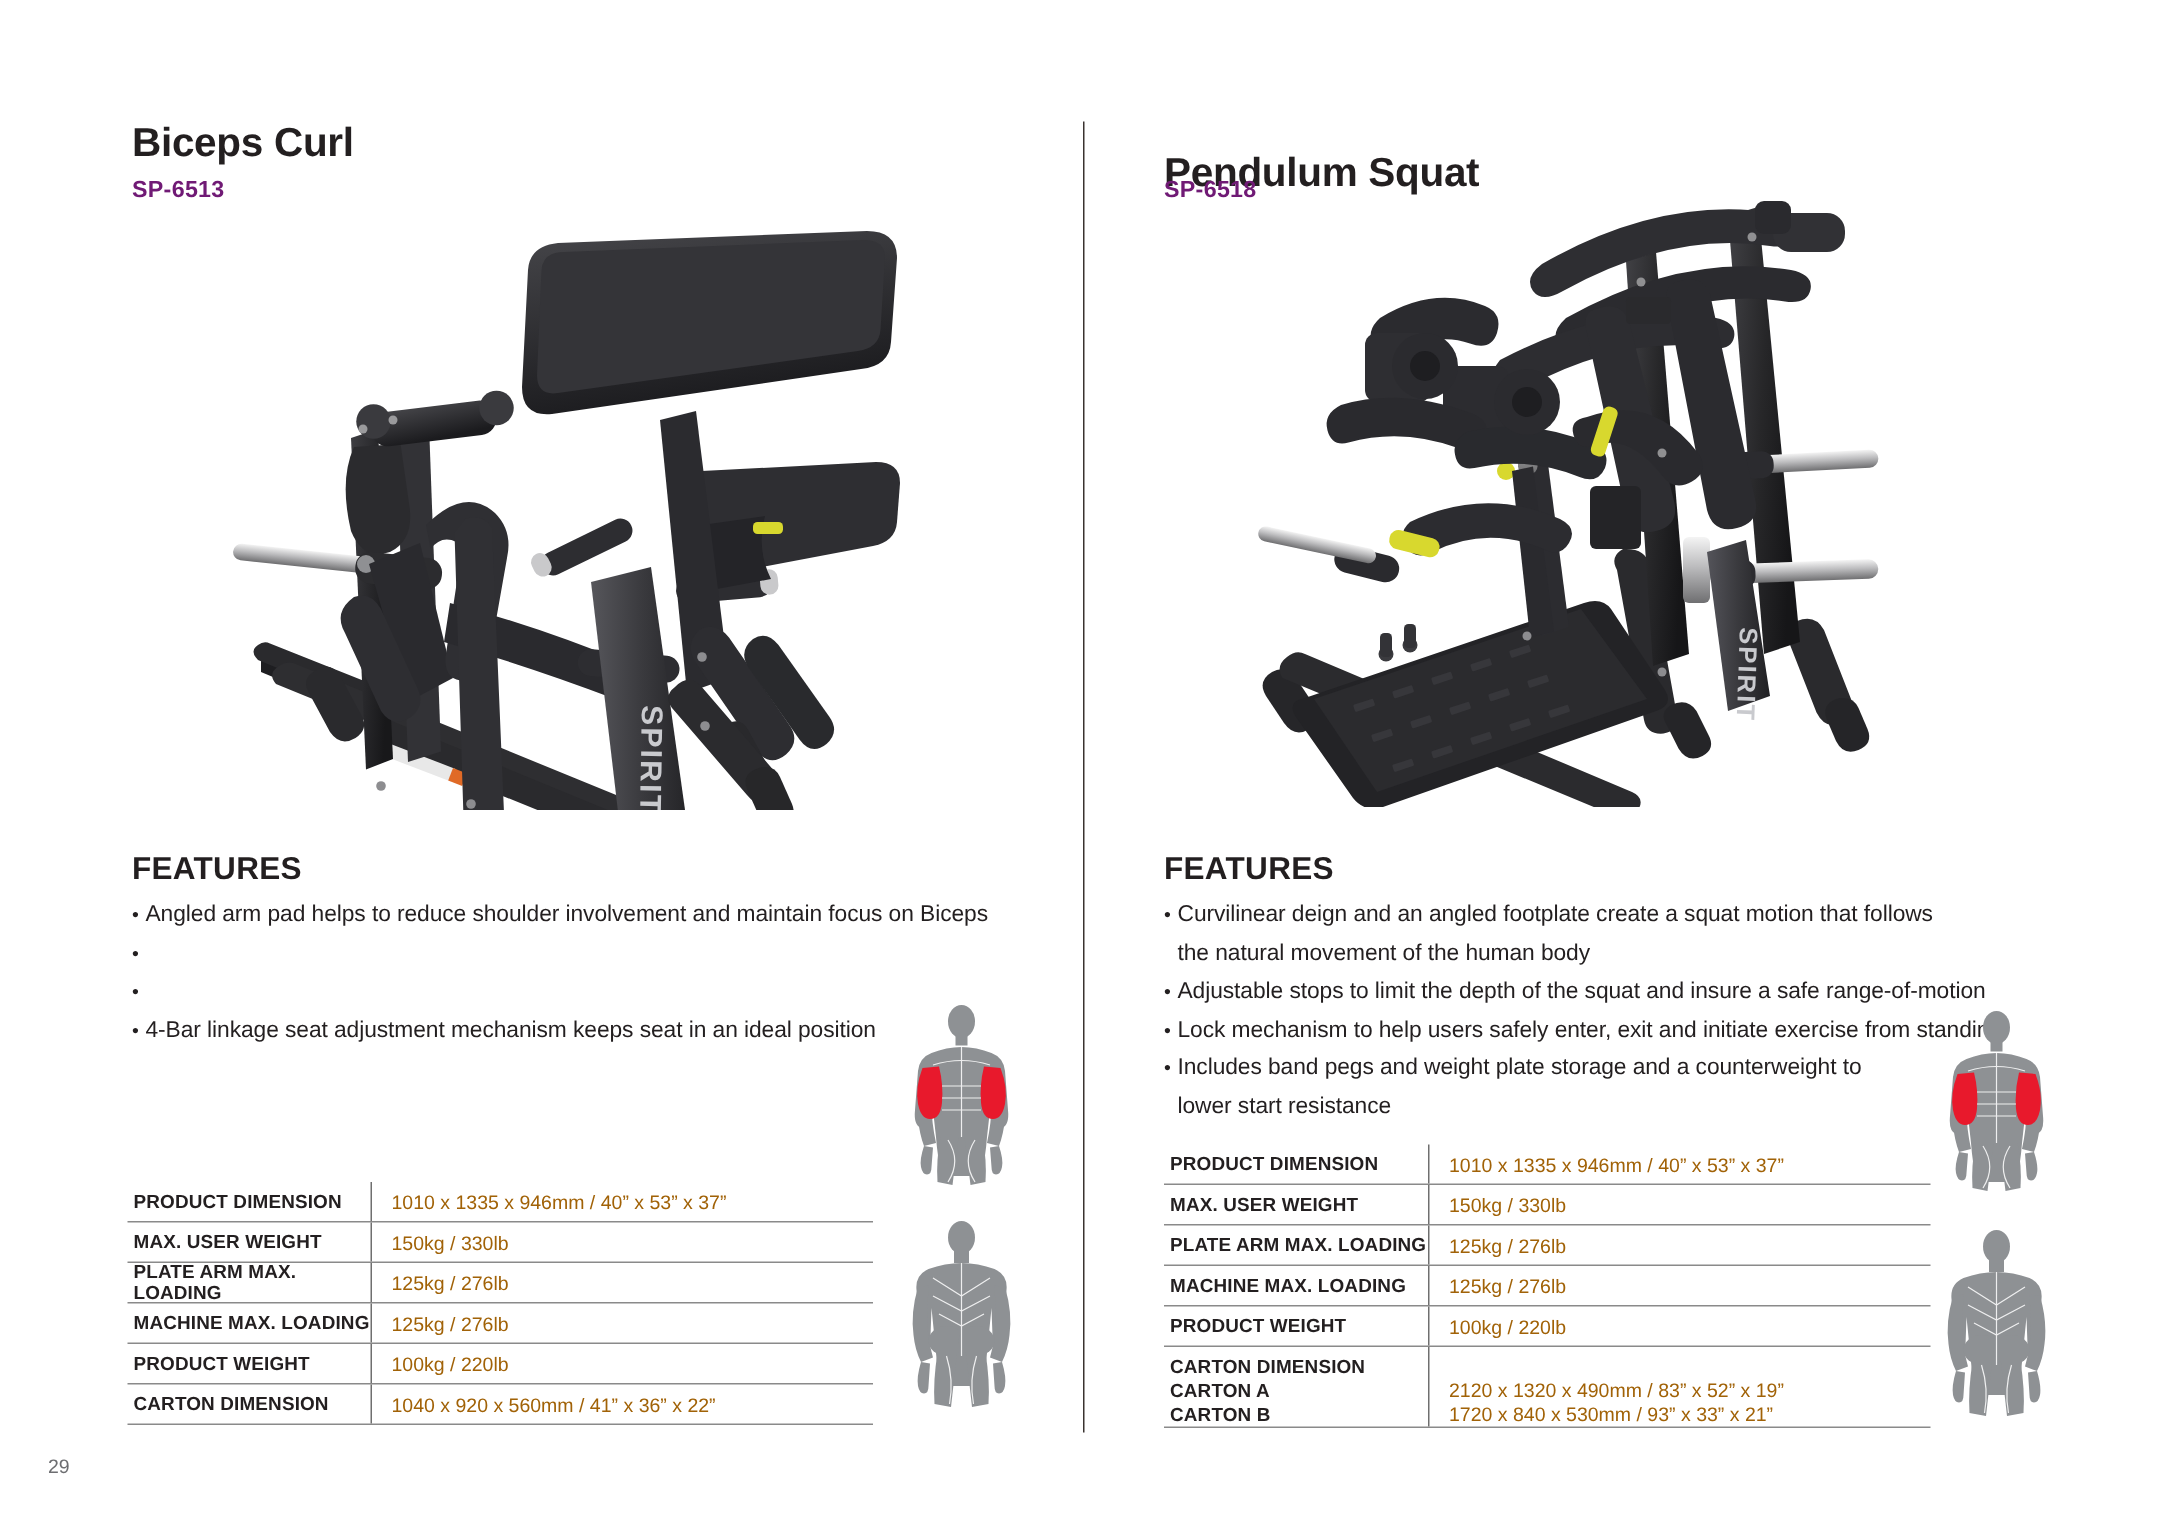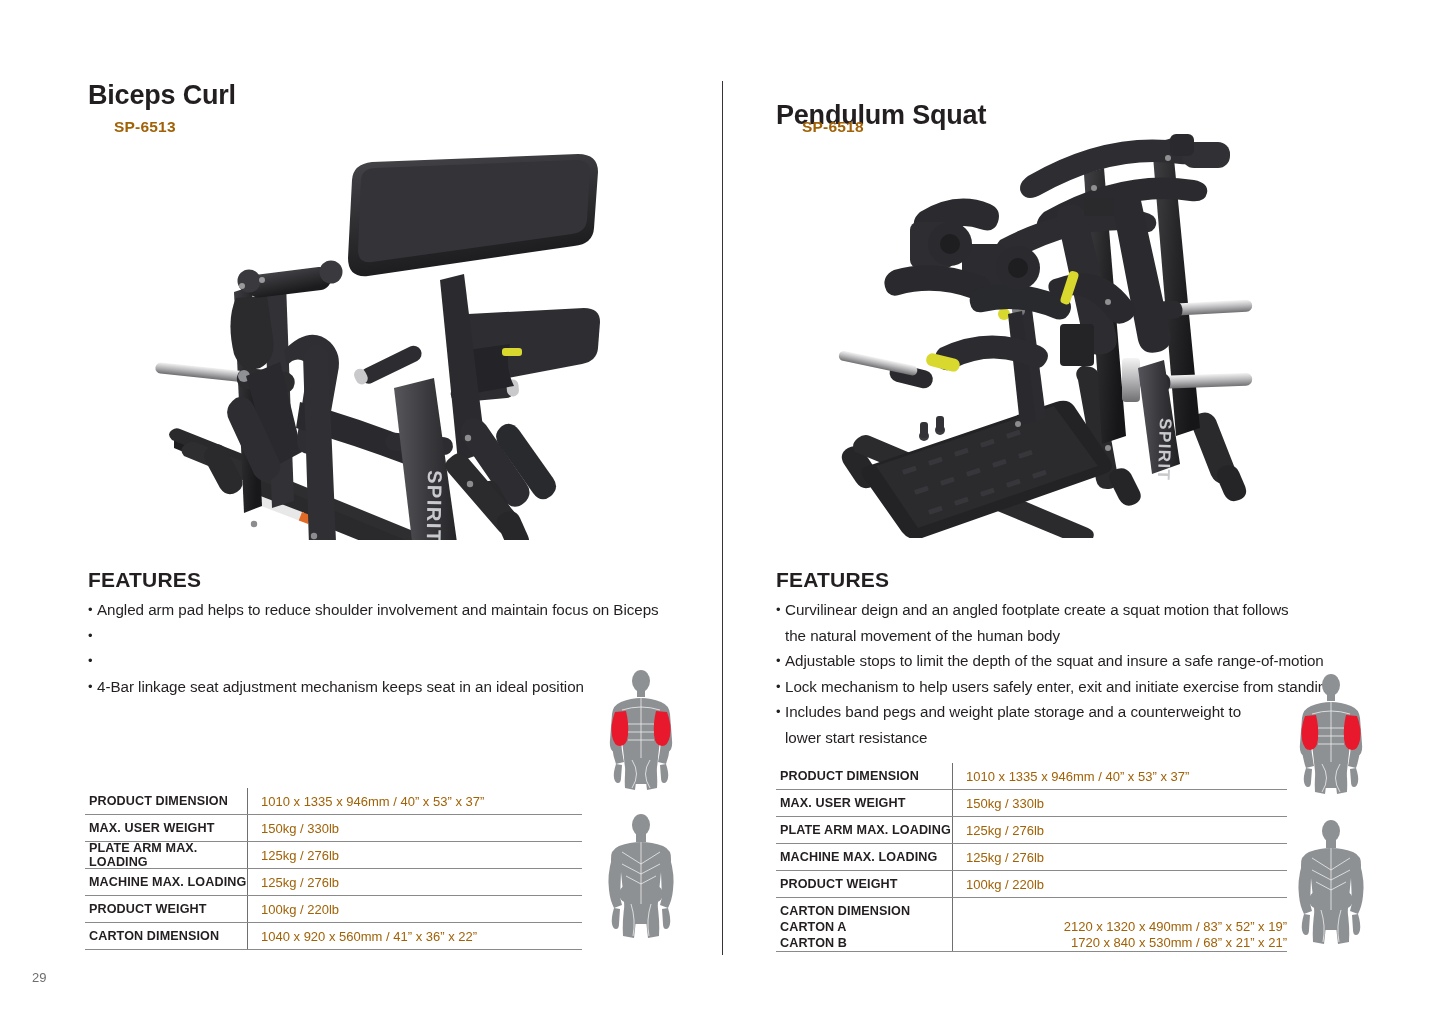--- a/index.html
+++ b/index.html
@@ -22,21 +22,21 @@
   .col-right { left: 722px; width: 723px; height: 1022px; }
 
   .title {
     position: absolute;
     font-size: 27px; font-weight: bold; letter-spacing: -0.2px;
     color: #231f20; white-space: nowrap;
   }
   .model {
     position: absolute;
     font-size: 15.5px; font-weight: bold; letter-spacing: 0.2px;
-    color: #a16207; white-space: nowrap; margin-left: 26px;
+    color: #701a75; white-space: nowrap;
   }
   .features-head {
     position: absolute;
     font-size: 21px; font-weight: bold; letter-spacing: 0.2px;
     color: #231f20;
   }
 
   .feature-list { position: absolute; }
   .feature-item {
     display: flex; align-items: flex-start;
@@ -518,21 +518,21 @@
         <div class="spec-sep"></div>
         <div class="spec-value">100kg / 220lb</div>
       </div>
       <div class="spec-row" style="height:54px;">
         <div class="spec-label multi" style="width:176px; padding-top:5px;">
           <div class="ln">CARTON DIMENSION</div>
           <div class="ln">CARTON A</div>
           <div class="ln">CARTON B</div>
         </div>
         <div class="spec-sep"></div>
-        <div class="spec-value multi" style="padding-top:21px;text-align:right;">
+        <div class="spec-value multi" style="padding-top:21px;">
           <div class="ln">2120 x 1320 x 490mm / 83” x 52” x 19”</div>
-          <div class="ln">1720 x 840 x 530mm / 68” x 21” x 21”</div>
+          <div class="ln">1720 x 840 x 530mm / 93” x 33” x 21”</div>
         </div>
       </div>
     </div>
 
   </div>
 </div>
 
 </body></html>

